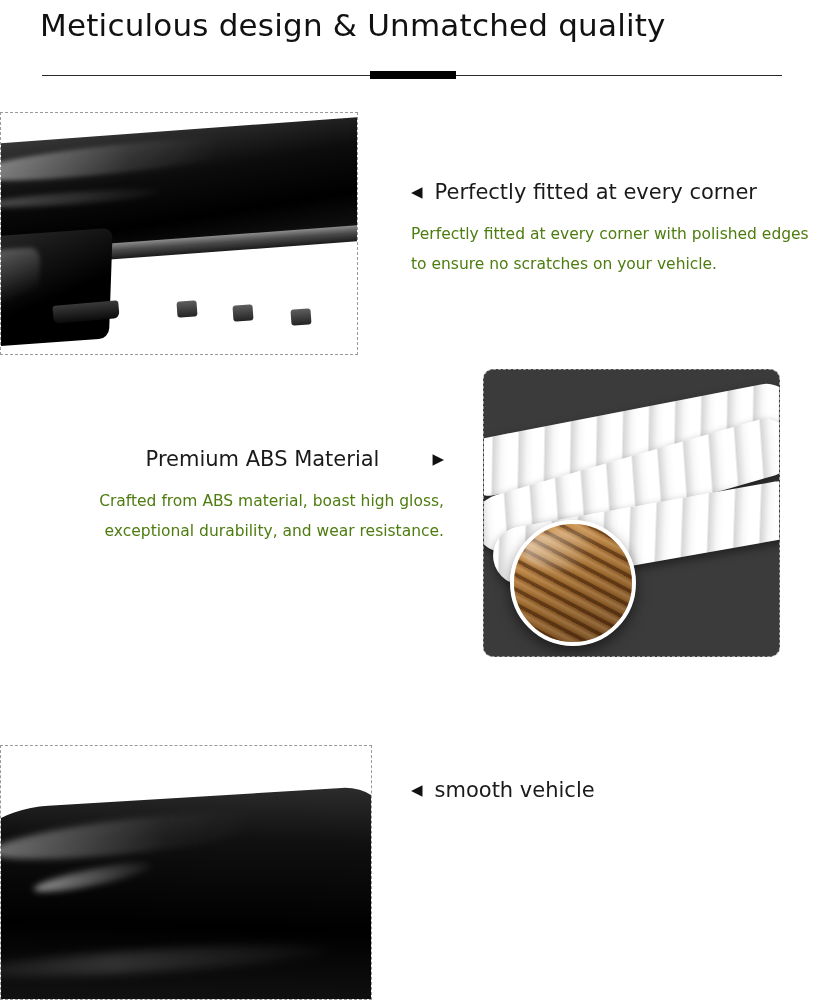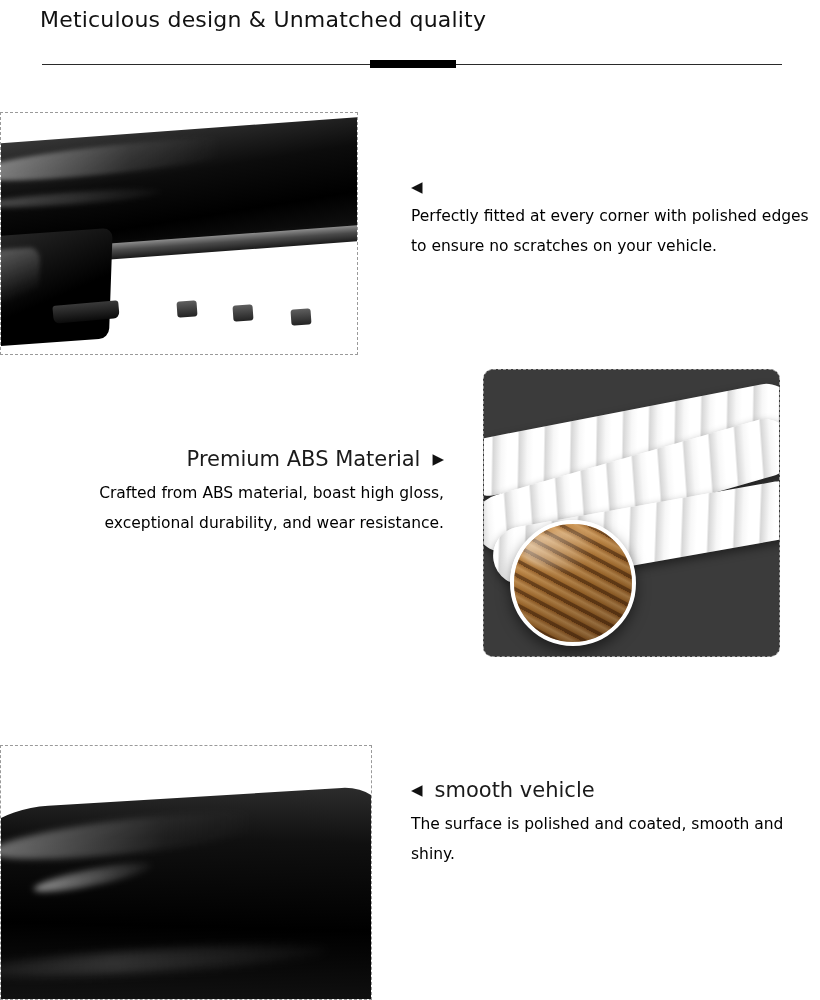--- a/index.html
+++ b/index.html
@@ -15,21 +15,21 @@
     color: #1a1a1a;
     overflow: hidden;
   }
 
   
   .header {
     padding: 0 24px;
     box-sizing: border-box;
   }
   .header-title {
-    font-size: 22px;
+    font-size: 31px;
     font-weight: 400;
     letter-spacing: 0.2px;
     color: #111111;
     margin: 6px 0 0 16px;
     line-height: 1.25;
     white-space: nowrap;
   }
   .divider-wrap {
     position: relative;
     height: 28px;
@@ -68,34 +68,35 @@
     display: flex;
     align-items: center;
     font-size: 21px;
     color: #1a1a1a;
     font-weight: 400;
     line-height: 1.2;
     white-space: nowrap;
   }
   .tb-head.right-align {
     justify-content: flex-end;
+    gap: 41px;
   }
   .arrow {
     font-size: 15px;
     color: #111;
     line-height: 1;
     display: inline-block;
   }
   .arrow.left { margin-right: 12px; }
   .arrow.right { margin-left: 12px; }
   .tb-body {
     font-size: 15.5px;
     line-height: 1.95;
-    color: #000000;
-    margin-top: 6px;
+    color: #4d7c0f;
+    margin-top: 14px;
   }
   .tb-body.center-ish { text-align: right; }
 
   
   #photo1 { left: 0px; top: 112px; width: 358px; height: 243px; }
   .p1-body {
     position: absolute;
     left: -40px;
     top: 18px;
     width: 420px;
@@ -308,20 +309,21 @@
   <div class="p1-tab" style="left:290px; top:196px;"></div>
   <div class="p1-wing">
     <div class="p1-wing-gloss"></div>
   </div>
   <div class="p1-foot"></div>
 </div>
 
 <div class="text-block" id="text1">
   <div class="tb-head">
     <span class="arrow left">◀</span>
+    <span>Perfectly fitted at every corner</span>
   </div>
   <div class="tb-body">Perfectly fitted at every corner with polished edges to ensure no scratches on your vehicle.</div>
 </div>
 
 <div class="photo-frame" id="photo2">
   <div class="rope">
     <div class="rope-strand s1"></div>
     <div class="rope-strand s2"></div>
     <div class="rope-strand s3"></div>
   </div>
@@ -345,14 +347,13 @@
     <div class="p3-spec"></div>
     <div class="p3-lowgloss"></div>
   </div>
 </div>
 
 <div class="text-block" id="text3">
   <div class="tb-head">
     <span class="arrow left">◀</span>
     <span>smooth vehicle</span>
   </div>
-  <div class="tb-body">The surface is polished and coated, smooth and shiny.</div>
 </div>
 
 </body></html>

